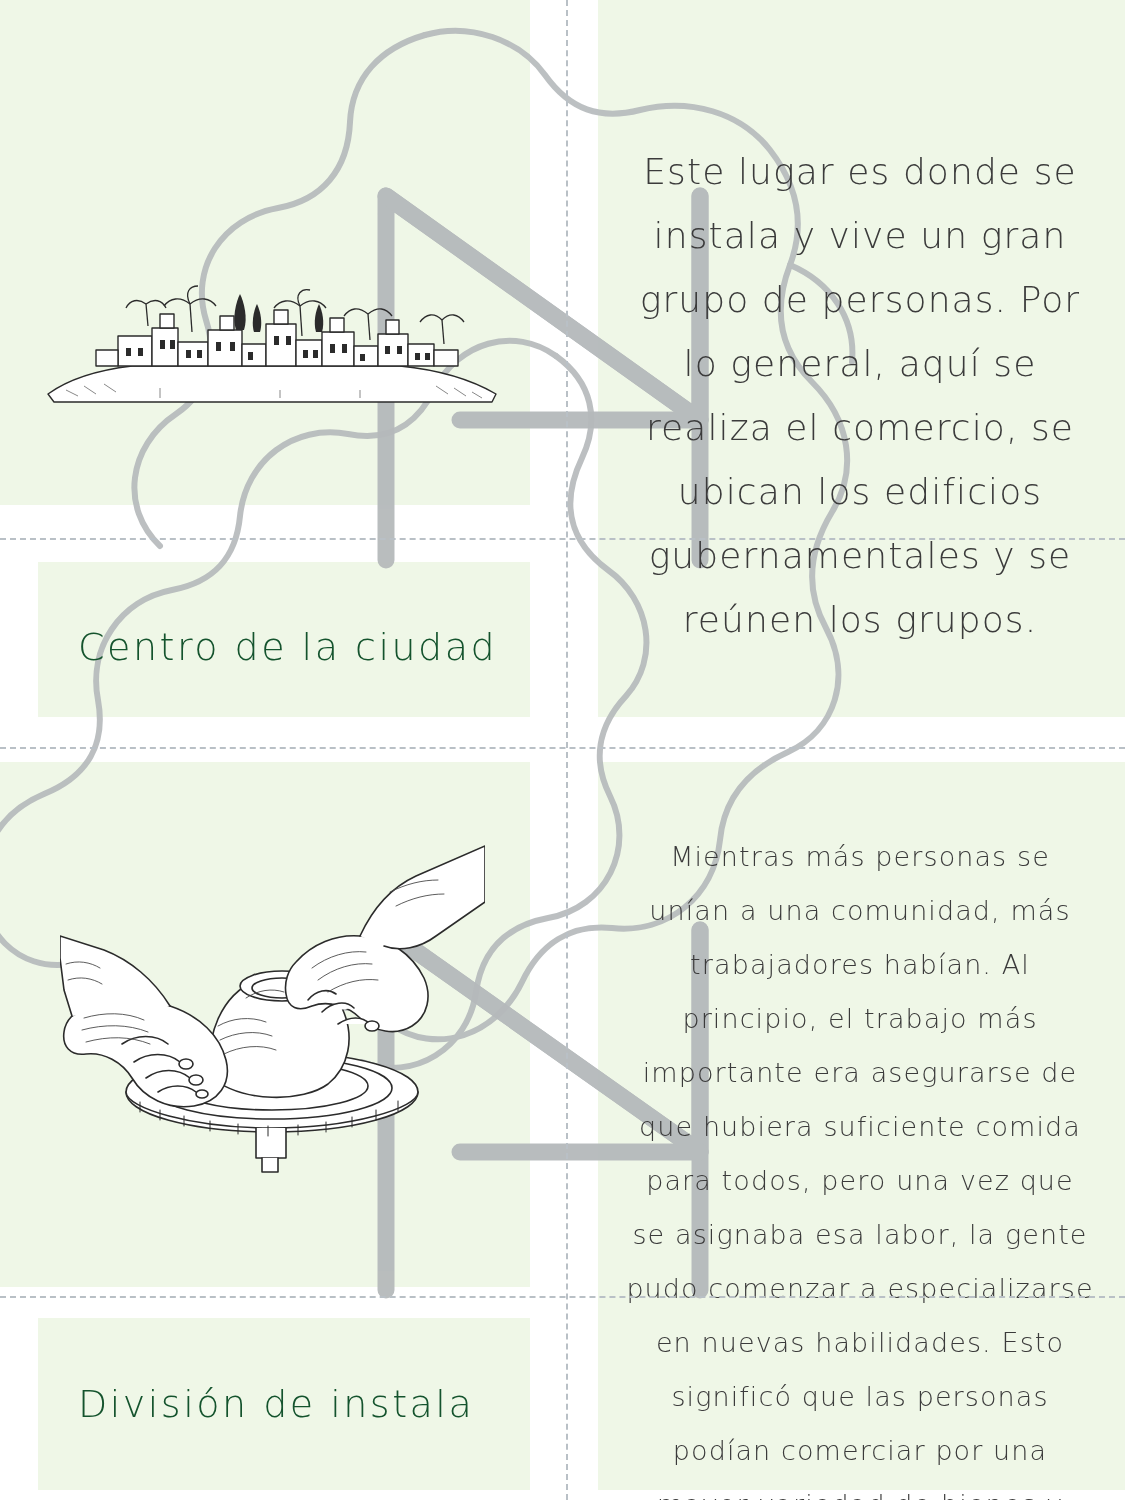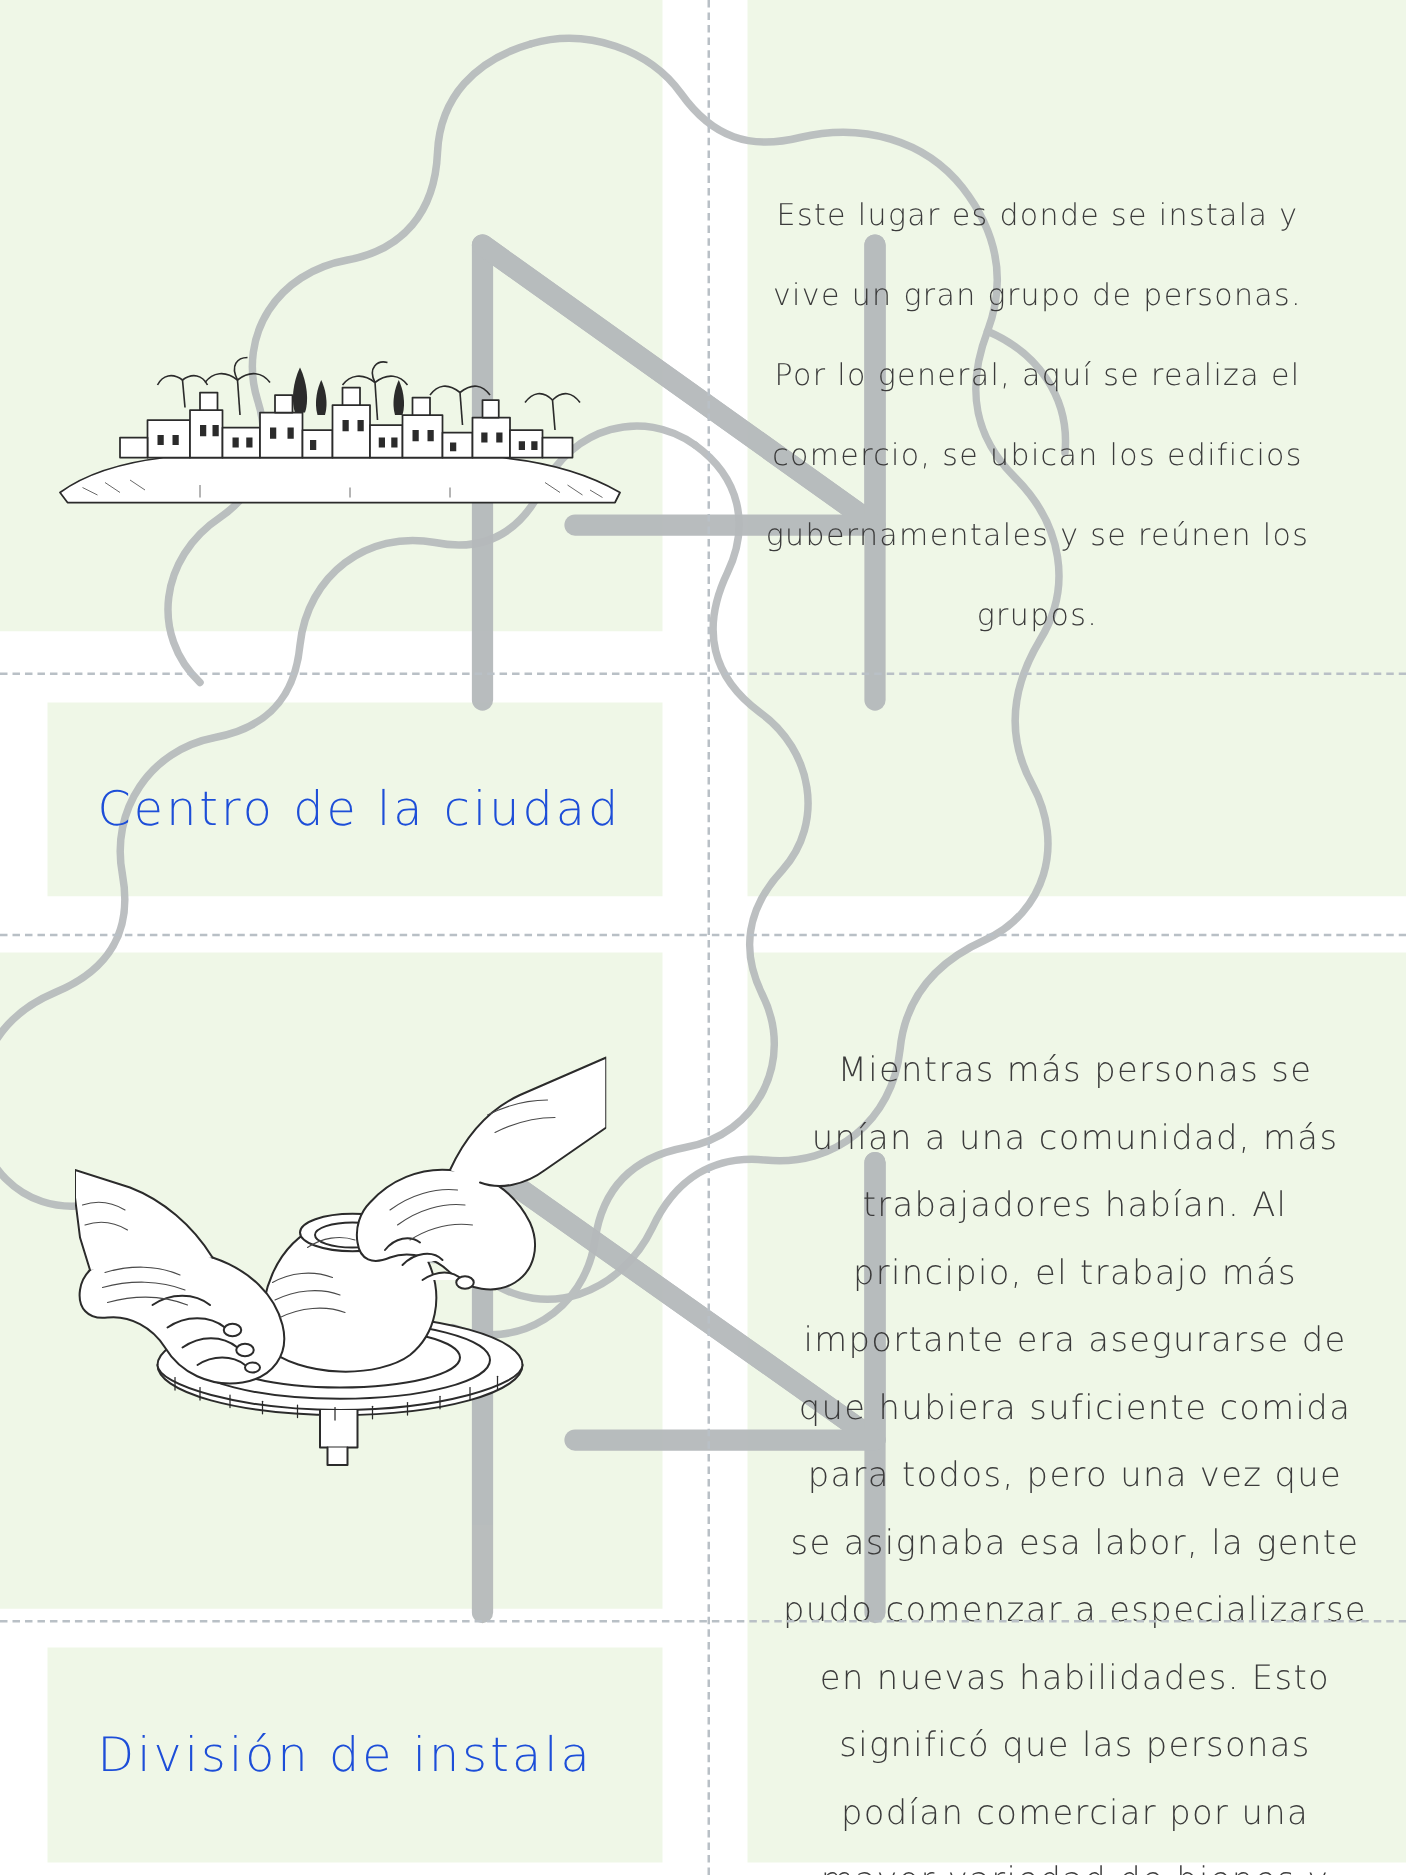--- a/index.html
+++ b/index.html
@@ -63,21 +63,21 @@
 
   
   .content {
     position: absolute;
     z-index: 4;
   }
 
   .card-title {
     font-family: "DejaVu Sans", sans-serif;
     font-weight: 300;
-    color: #1d4ed8;
+    color: #14532d;
     letter-spacing: 2.5px;
     font-size: 38px;
     white-space: nowrap;
   }
 
   .card-body {
     font-family: "DejaVu Sans", sans-serif;
     font-weight: 300;
     color: #3b3b3b;
     text-align: center;
@@ -96,22 +96,22 @@
 
   
   #panel-img-2   { left: 0px;   top: 762px;  width: 530px; height: 525px; }
   #panel-title-2 { left: 38px;  top: 1318px; width: 492px; height: 172px; }
   #panel-text-2  { left: 598px; top: 762px;  width: 527px; height: 728px; }
 
   #title-1 { left: 78px; top: 625px; }
   #title-2 { left: 78px; top: 1382px; }
 
   #text-1 {
-    left: 595px; top: 140px; width: 470px;
-    font-size: 24px; line-height: 64px;
+    left: 625px; top: 140px; width: 470px;
+    font-size: 36px; line-height: 64px;
   }
   #text-2 {
     left: 625px; top: 830px; width: 470px;
     font-size: 27px; line-height: 54px;
   }
 
   #illus-1 { left: 40px; top: 270px; width: 470px; height: 145px; }
   #illus-2 { left: 60px; top: 840px; width: 425px; height: 340px; }
 </style>
 </head>

